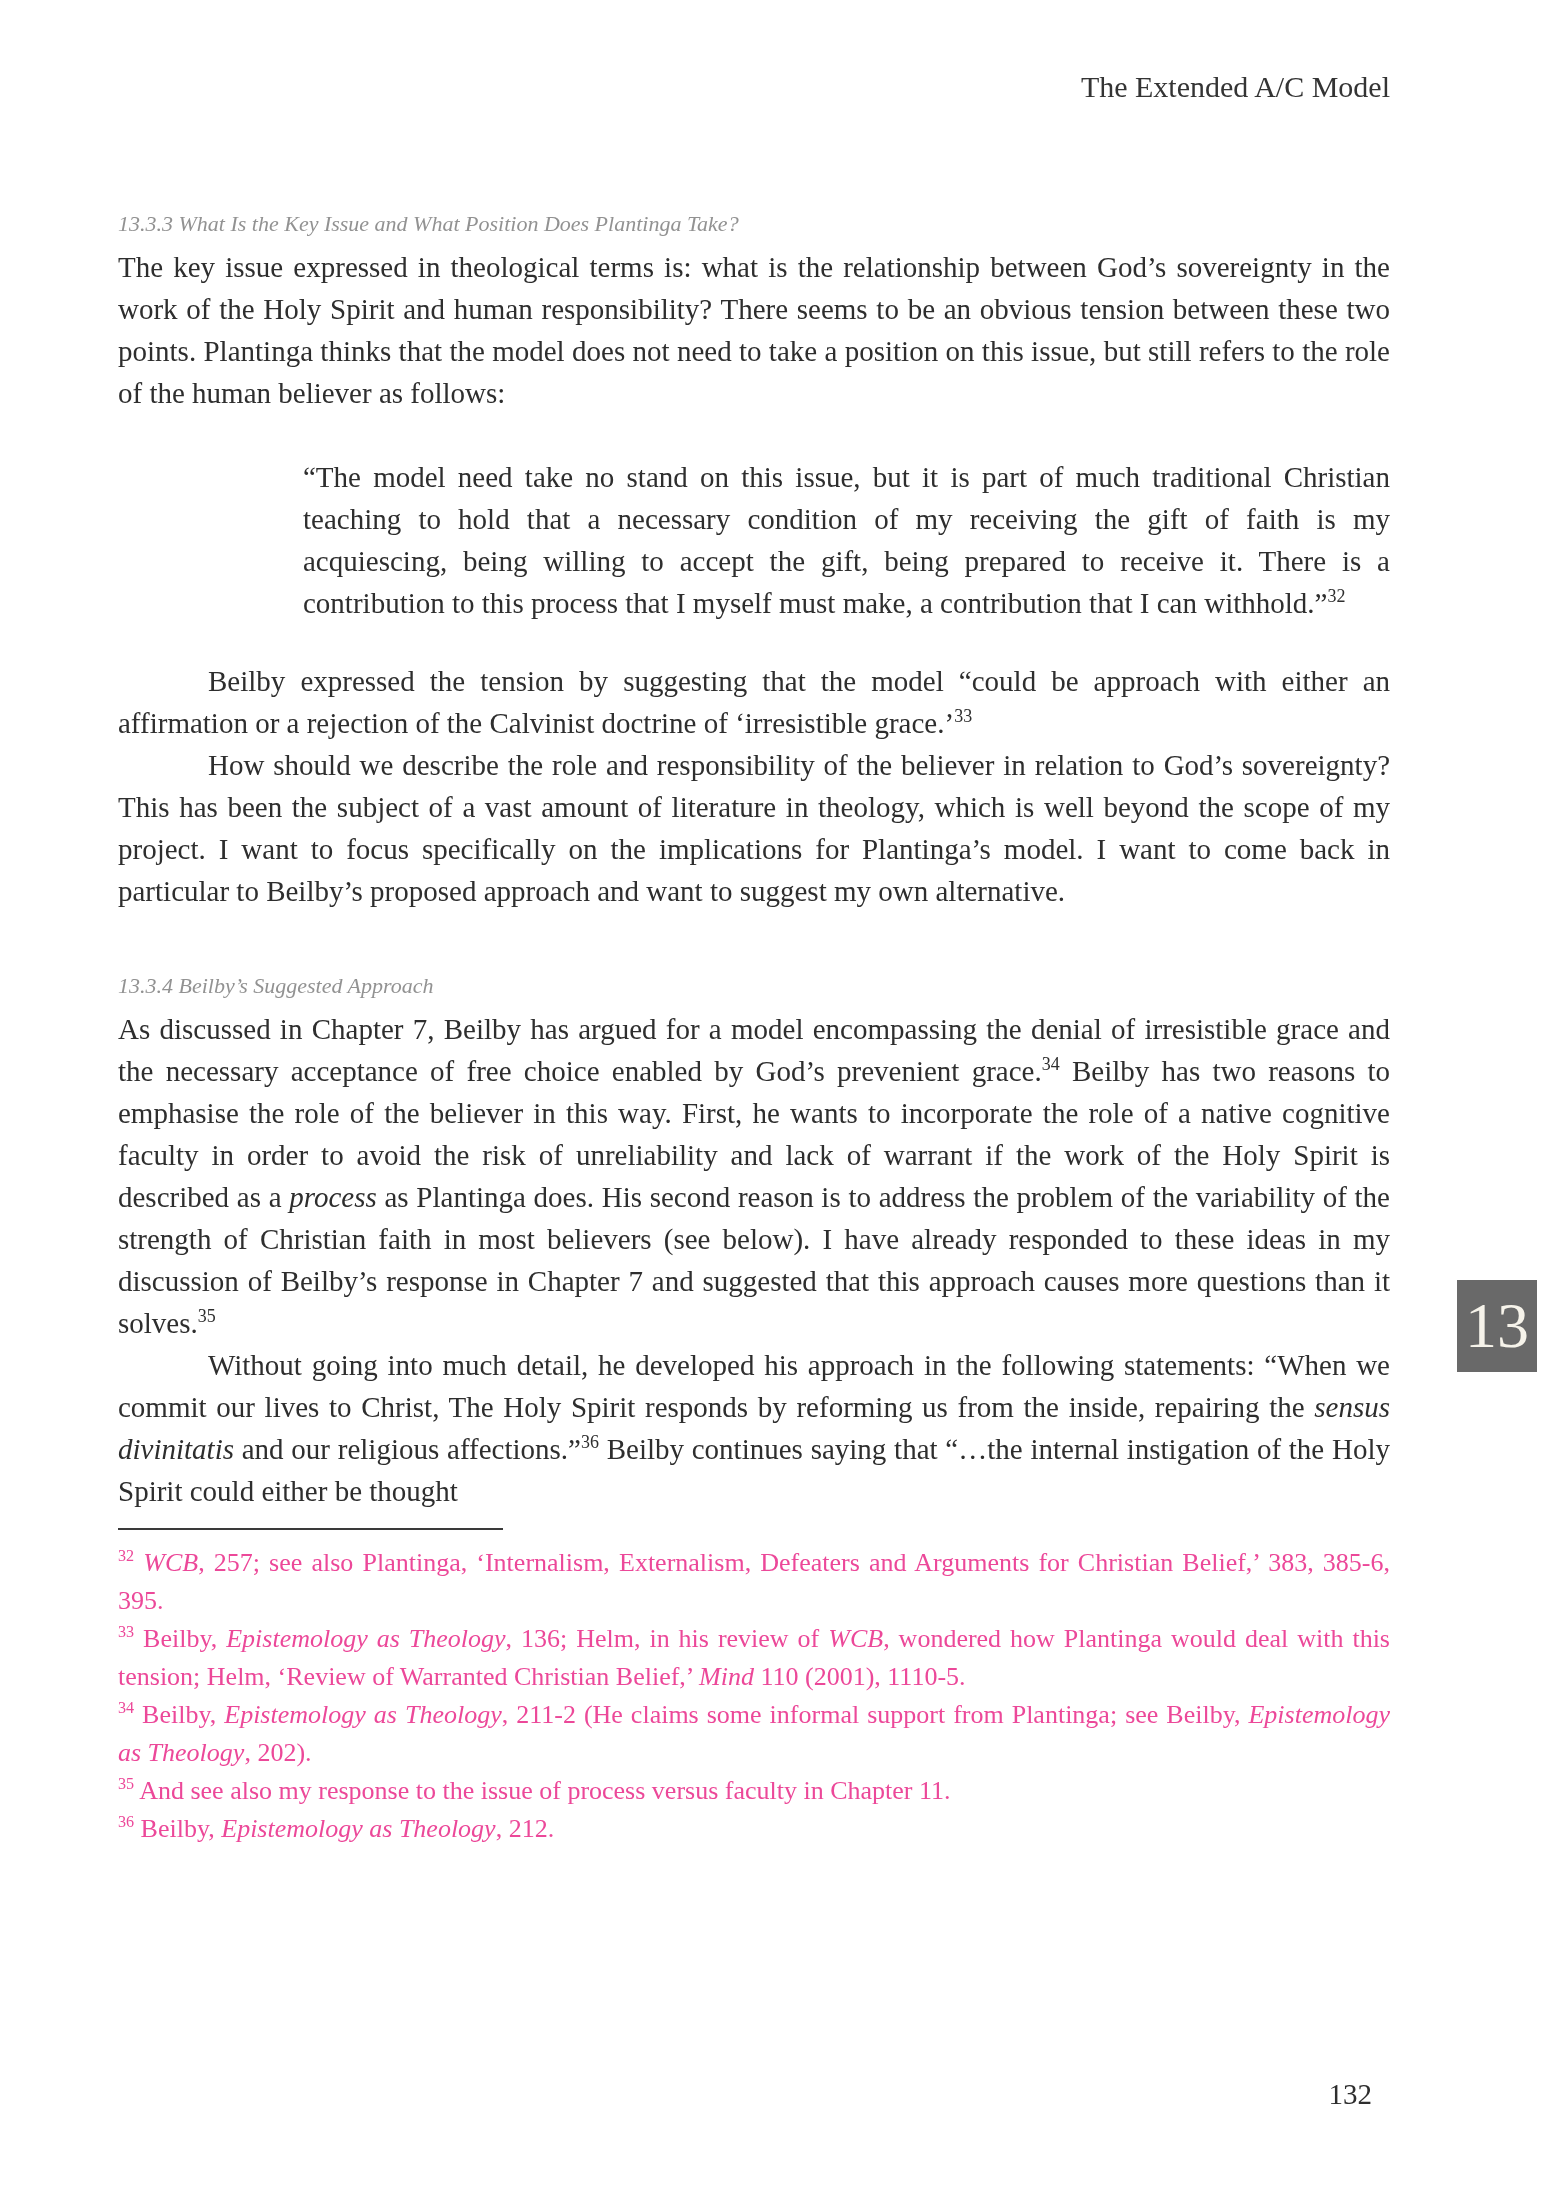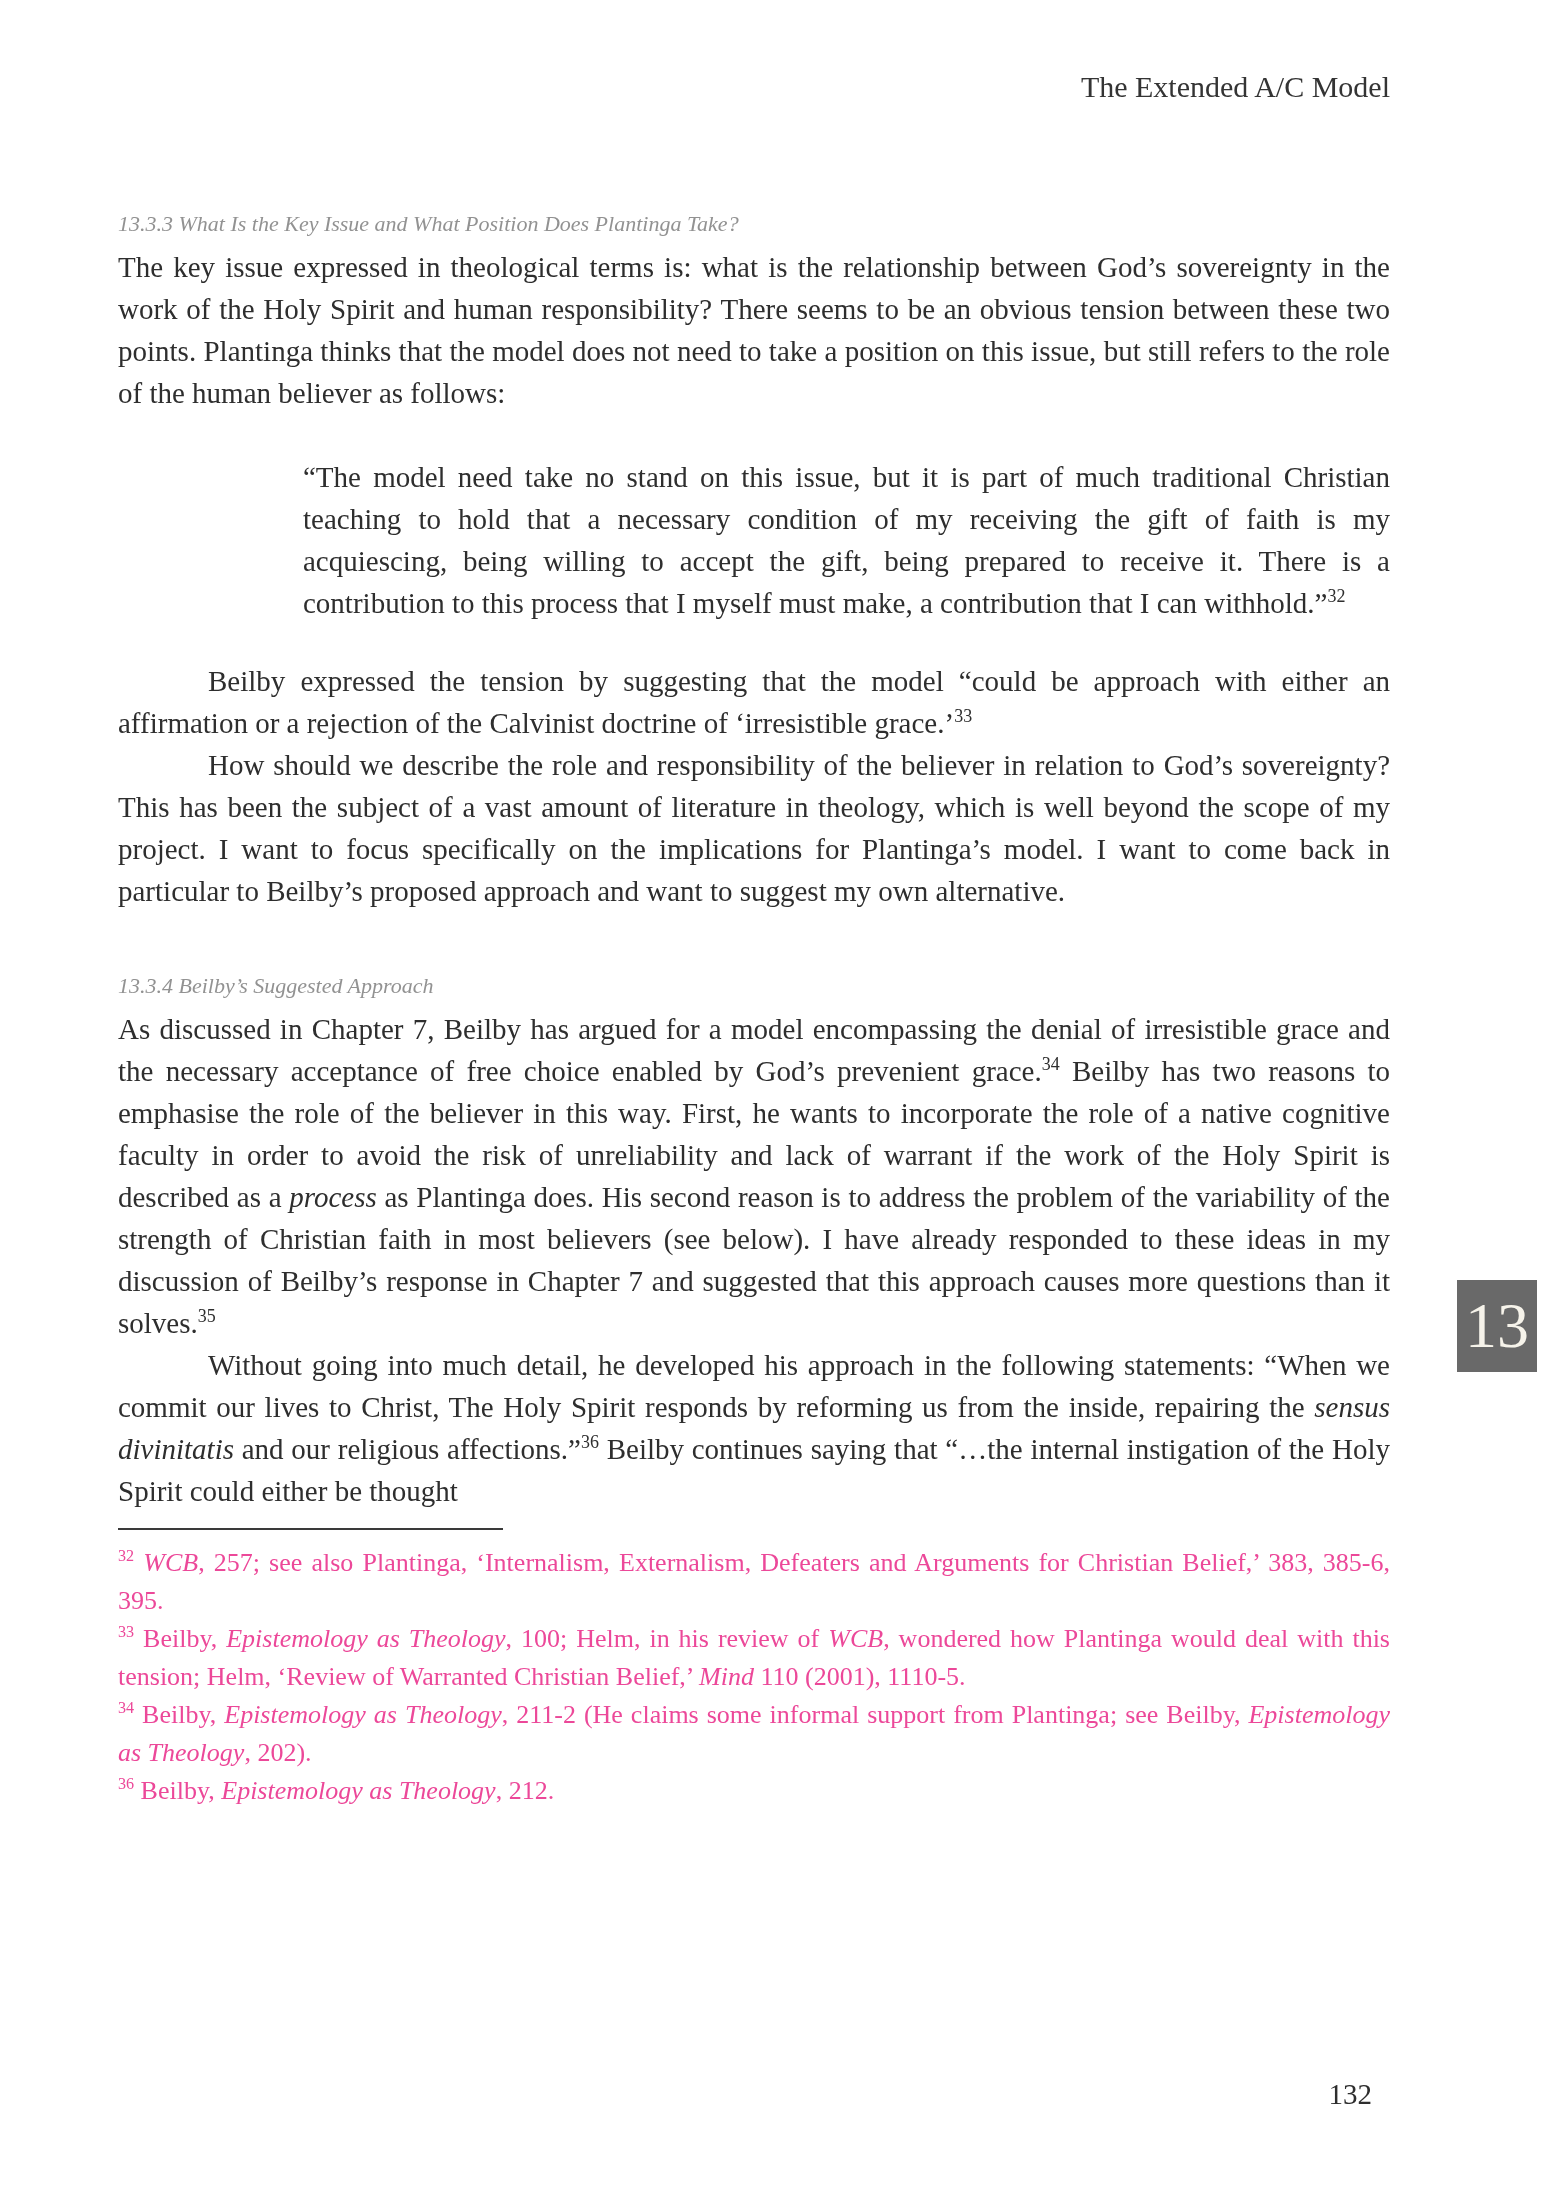--- a/index.html
+++ b/index.html
@@ -113,22 +113,23 @@
 
   <h2 class="section-heading heading-2">13.3.4 Beilby’s Suggested Approach</h2>
 
   <p class="body-par"><span>As discussed in Chapter 7, Beilby has argued for a model encompassing the denial of irresistible grace and the necessary acceptance of free choice enabled by God’s prevenient grace.</span><sup>34</sup><span> Beilby has two reasons to emphasise the role of the believer in this way. First, he wants to incorporate the role of a native cognitive faculty in order to avoid the risk of unreliability and lack of warrant if the work of the Holy Spirit is described as a </span><em>process</em><span> as Plantinga does. His second reason is to address the problem of the variability of the strength of Christian faith in most believers (see below). I have already responded to these ideas in my discussion of Beilby’s response in Chapter 7 and suggested that this approach causes more questions than it solves.</span><sup>35</sup></p>
 
   <p class="body-par indent"><span>Without going into much detail, he developed his approach in the following statements: “When we commit our lives to Christ, The Holy Spirit responds by reforming us from the inside, repairing the </span><em>sensus divinitatis</em><span> and our religious affections.”</span><sup>36</sup><span> Beilby continues saying that “…the internal instigation of the Holy Spirit could either be thought</span></p>
 
   <div class="footnotes">
     <div class="footnote-rule"></div>
     <p class="footnote-par"><sup>32</sup><span> </span><em>WCB</em><span>, 257; see also Plantinga, ‘Internalism, Externalism, Defeaters and Arguments for Christian Belief,’ 383, 385-6, 395.</span></p>
-    <p class="footnote-par"><sup>33</sup><span> Beilby, </span><em>Epistemology as Theology</em><span>, 100; Helm, in his review of </span><em>WCB</em><span>, wondered how Plantinga would deal with this tension; Helm, ‘Review of Warranted Christian Belief,’ </span><em>Mind</em><span> 110 (2001), 1110-5.</span></p>
+    <p class="footnote-par"><sup>33</sup><span> Beilby, </span><em>Epistemology as Theology</em><span>, 136; Helm, in his review of </span><em>WCB</em><span>, wondered how Plantinga would deal with this tension; Helm, ‘Review of Warranted Christian Belief,’ </span><em>Mind</em><span> 110 (2001), 1110-5.</span></p>
     <p class="footnote-par"><sup>34</sup><span> Beilby, </span><em>Epistemology as Theology</em><span>, 211-2 (He claims some informal support from Plantinga; see Beilby, </span><em>Epistemology as Theology</em><span>, 202).</span></p>
+    <p class="footnote-par"><sup>35</sup><span> And see also my response to the issue of process versus faculty in Chapter 11.</span></p>
     <p class="footnote-par"><sup>36</sup><span> Beilby, </span><em>Epistemology as Theology</em><span>, 212.</span></p>
   </div>
 
 </div>
 
 <div class="chapter-tab">13</div>
 
 <div class="page-number">132</div>
 
 </body></html>

